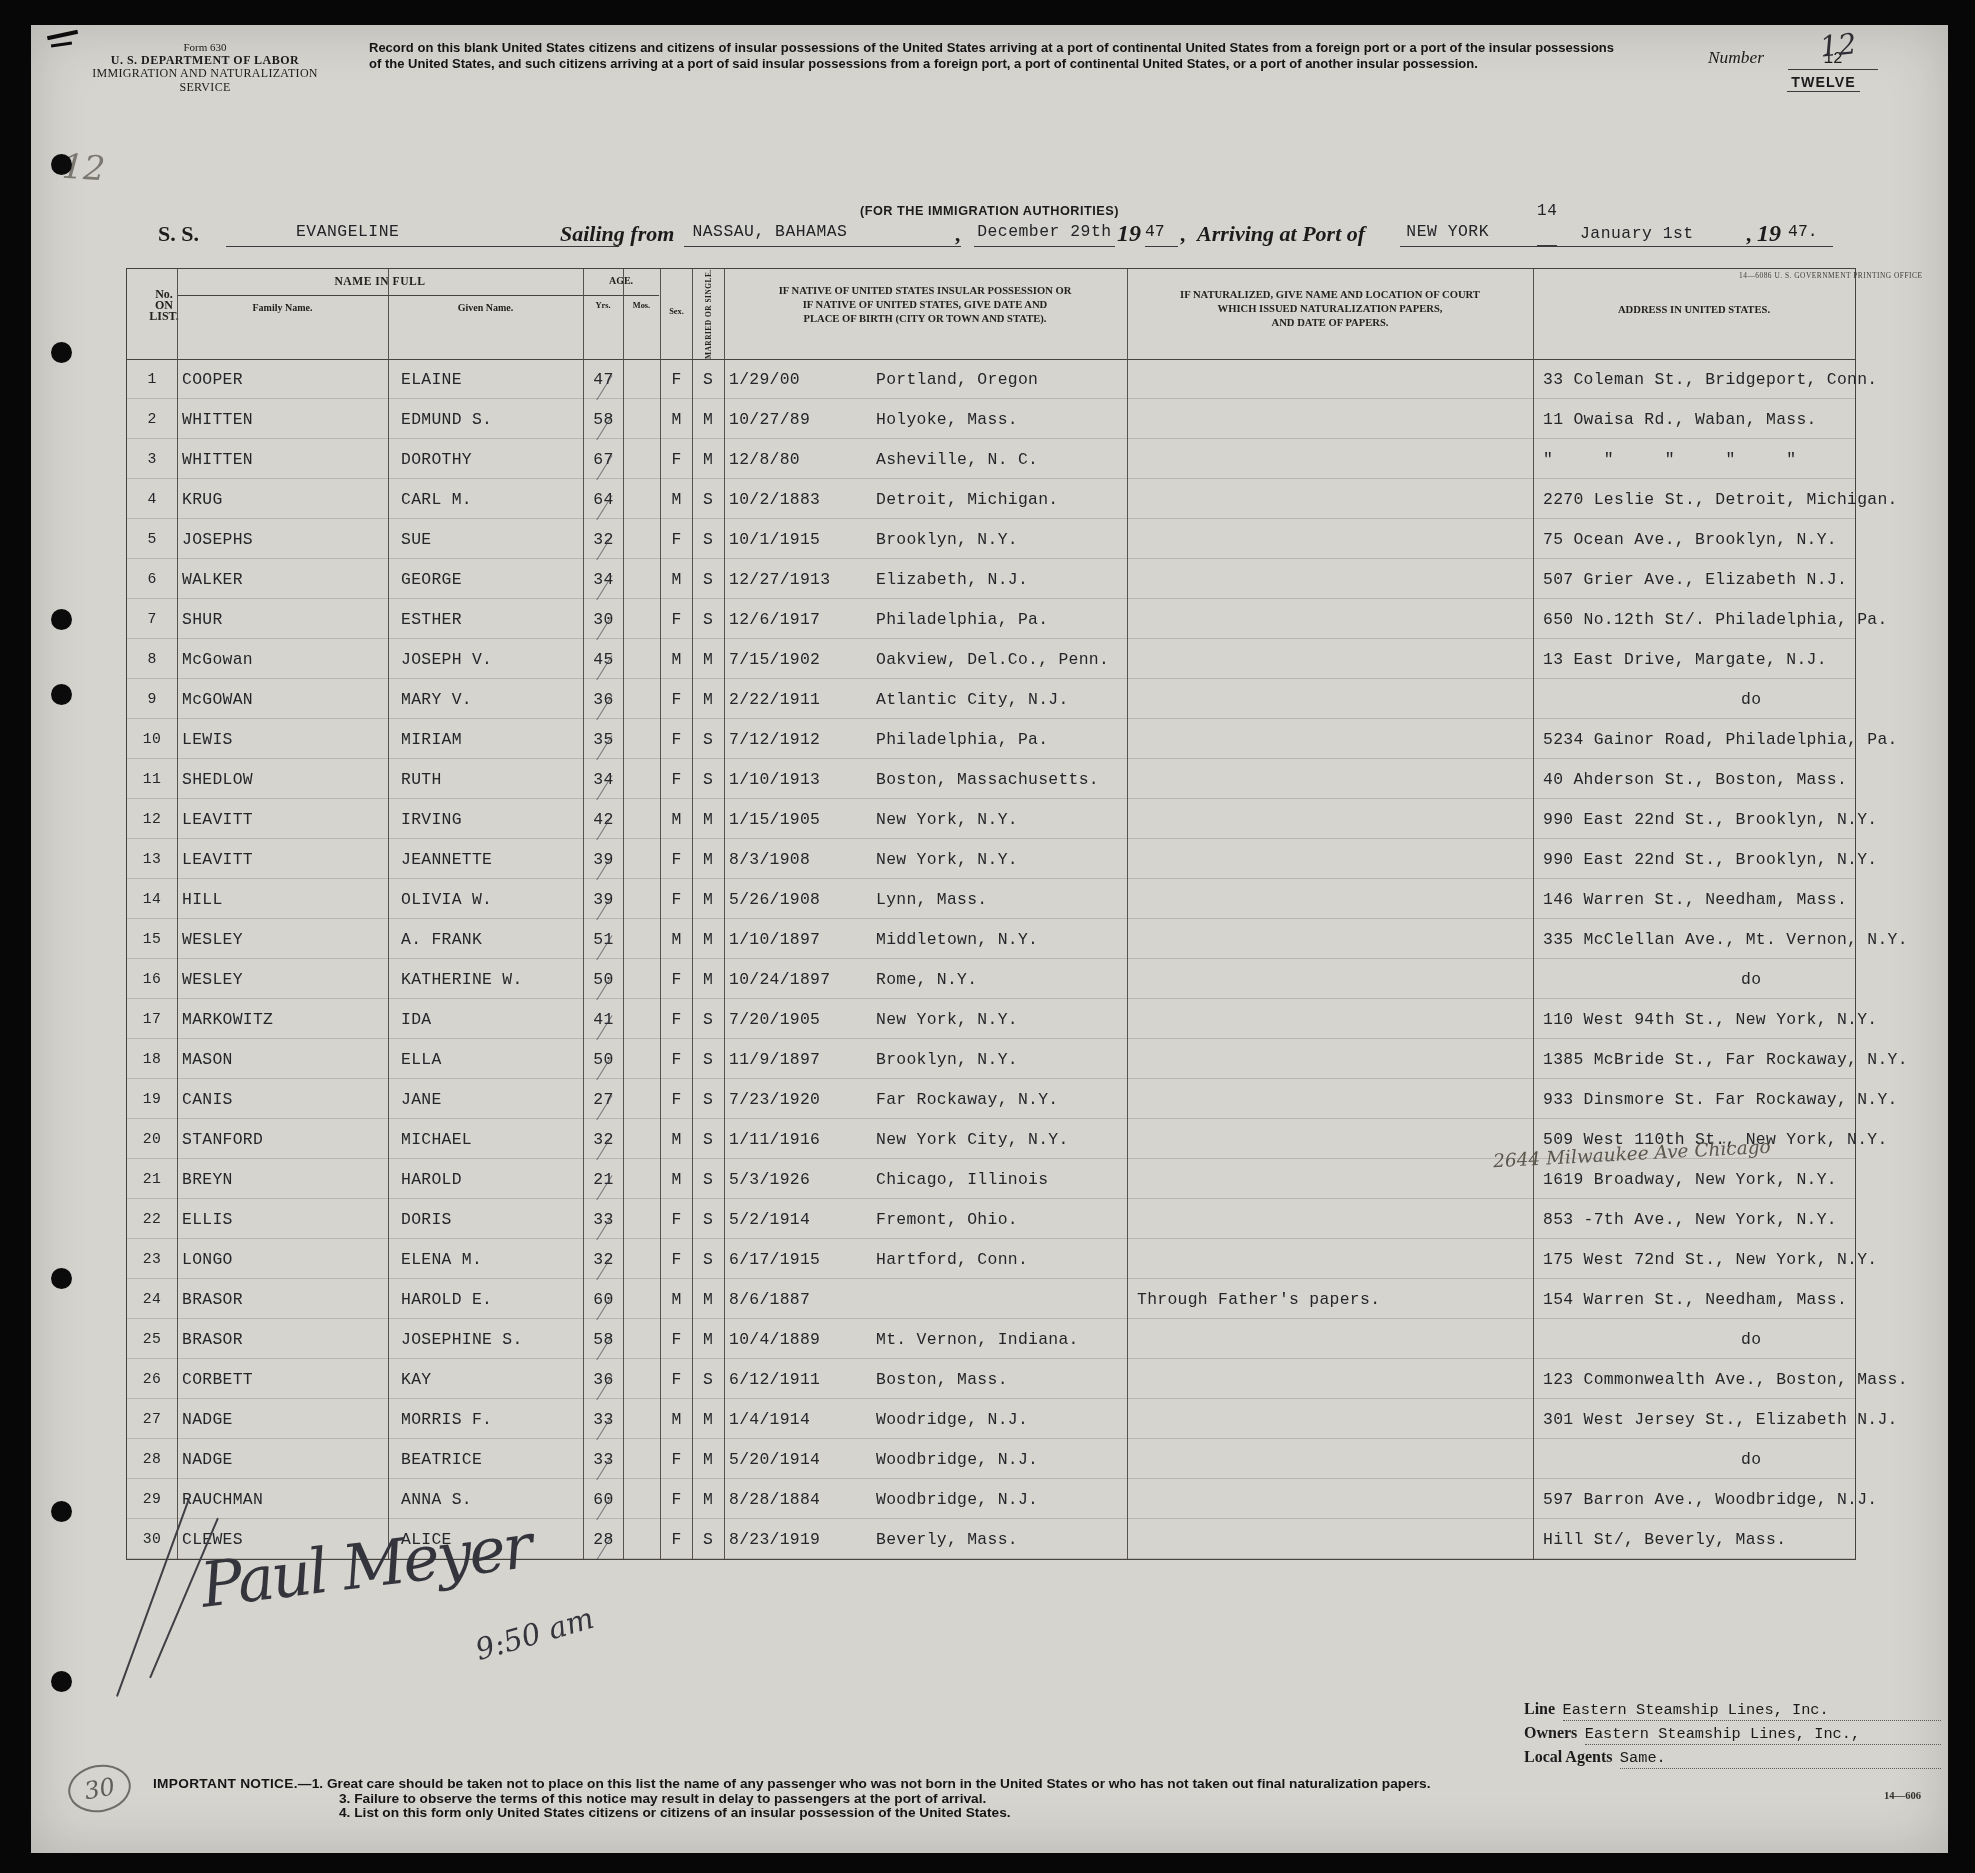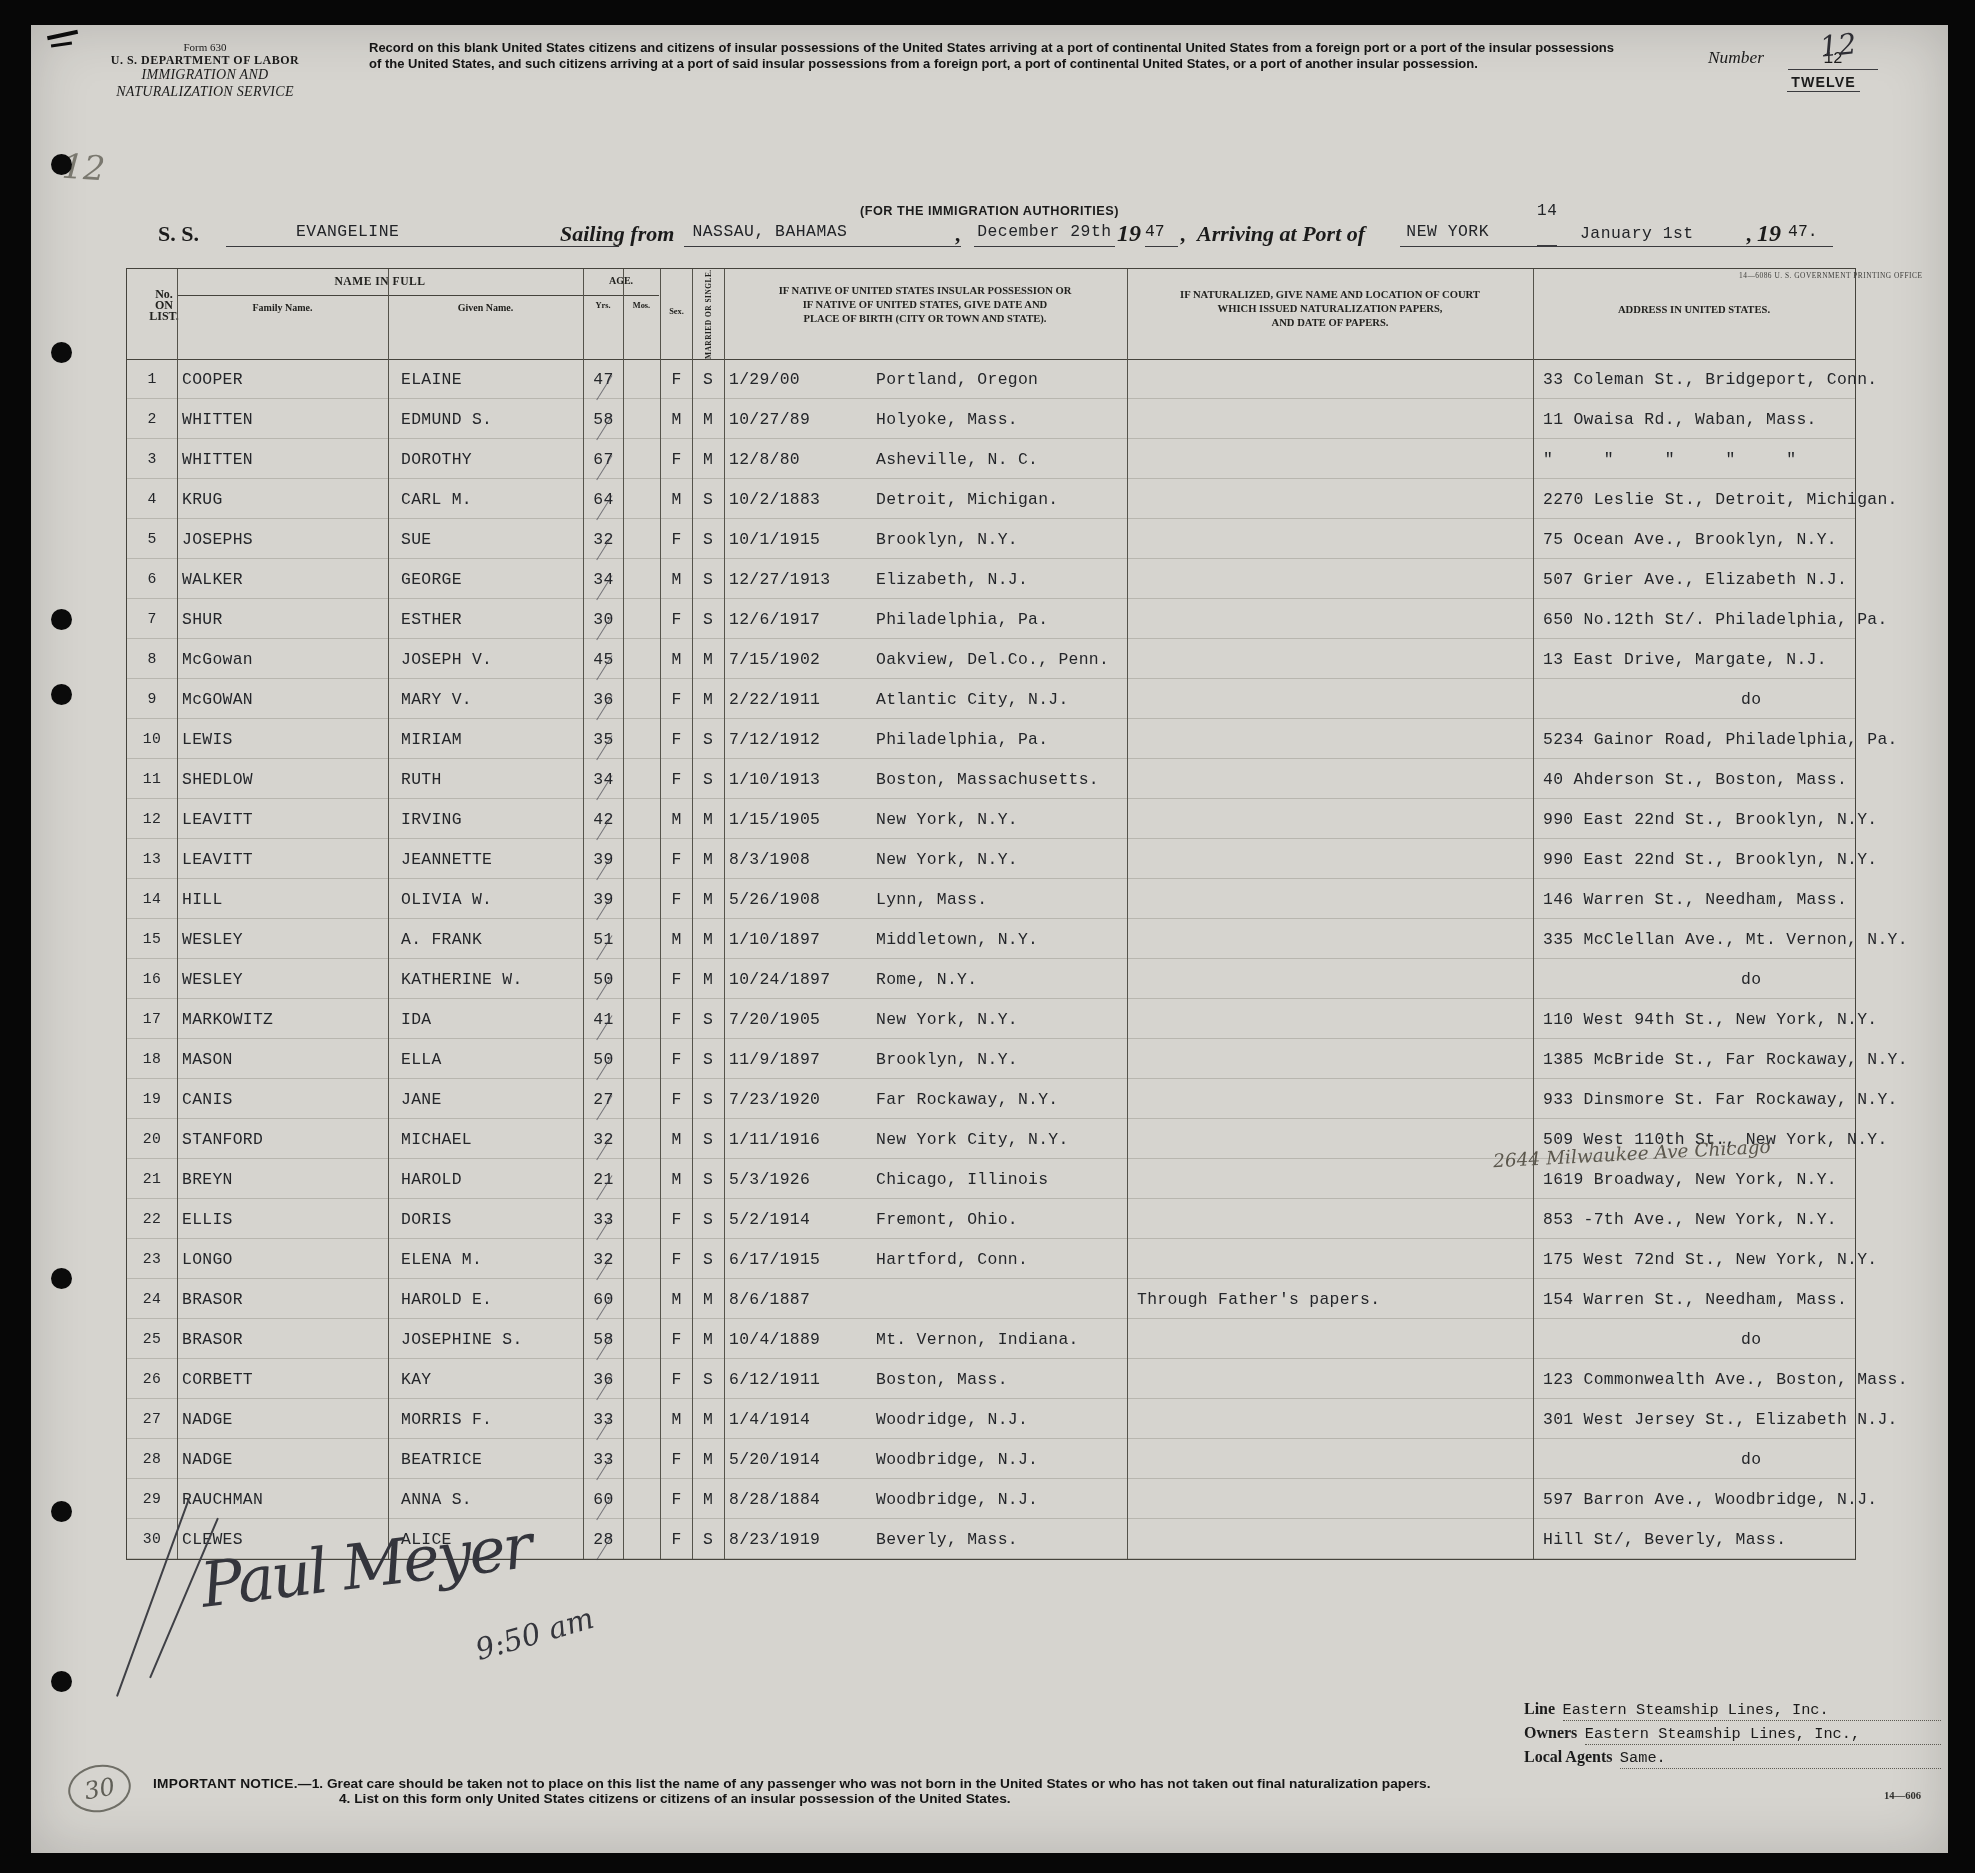--- a/index.html
+++ b/index.html
@@ -10,21 +10,21 @@
   .mono{font-family:"Liberation Mono",monospace;}
   .speck{position:absolute;background:#0d0d0d;}
   .speck.s1{left:16px;top:8.4px;width:31px;height:3.7px;transform:rotate(-12deg);}
   .speck.s2{left:20px;top:18px;width:21px;height:3.2px;transform:rotate(-8deg);}
   .hole{position:absolute;left:20px;width:21px;height:21px;border-radius:50%;background:#0b0b0b;}
 
   
   .form-id{position:absolute;left:58px;top:16px;width:232px;text-align:center;line-height:1.15;}
   .fi-num{font-size:11px;}
   .fi-dept{font-size:12px;font-weight:bold;letter-spacing:0.5px;}
-  .fi-svc{font-size:14px;letter-spacing:0.3px;font-style:italic;}
+  .fi-svc{font-size:12px;letter-spacing:0.3px;}
   .instructions{position:absolute;left:338px;top:14.8px;width:1245px;font-family:"Liberation Sans",sans-serif;
                 font-weight:bold;font-size:13px;line-height:16.4px;text-align:justify;color:#141414;}
   .number-block{position:absolute;left:1677px;top:22px;}
   .num-label{font-style:italic;font-size:17.4px;}
   .num-value{display:inline-block;width:90px;margin-left:24px;border-bottom:1.6px solid #3a3a3e;
              font-family:"Liberation Mono",monospace;font-size:16px;text-align:center;padding-bottom:1.1px;}
   .num-word{margin:4.2px 0 0 79px;font-family:"Liberation Sans",sans-serif;font-weight:bold;
             font-size:14.2px;letter-spacing:1.1px;border-bottom:1.6px solid #3a3a3e;display:inline-block;padding:0 4.2px 1.1px 4.2px;text-align:center;}
   .hand{position:absolute;font-family:"DejaVu Serif",serif;font-style:italic;white-space:nowrap;}
   .pencil-12{left:31px;top:122px;font-size:34px;color:#7a786f;transform:rotate(4deg);}
@@ -630,20 +630,21 @@
         <span class="ag-value">Eastern Steamship Lines, Inc.,</span>
       </div>
       <div class="ag-row">
         <span class="ag-label">Local Agents</span>
         <span class="ag-value">Same.</span>
       </div>
     </div>
 
     <div class="notice">
       <p><span class="n-head">IMPORTANT NOTICE.—</span><span>1. Great care should be taken not to place on this list the name of any passenger who was not born in the United States or who has not taken out final naturalization papers.</span></p>
+      <p class="n-item">3. Failure to observe the terms of this notice may result in delay to passengers at the port of arrival.</p>
       <p class="n-item">4. List on this form only United States citizens or citizens of an insular possession of the United States.</p>
     </div>
 
     <div class="circle-30">30</div>
     <div class="plate-code">14—606</div>
   <div class="hole" style="top: 129px;"></div>
       <div class="hole" style="top: 317px;"></div>
       <div class="hole" style="top: 584px;"></div>
       <div class="hole" style="top: 659px;"></div>
       <div class="hole" style="top: 1243px;"></div>

